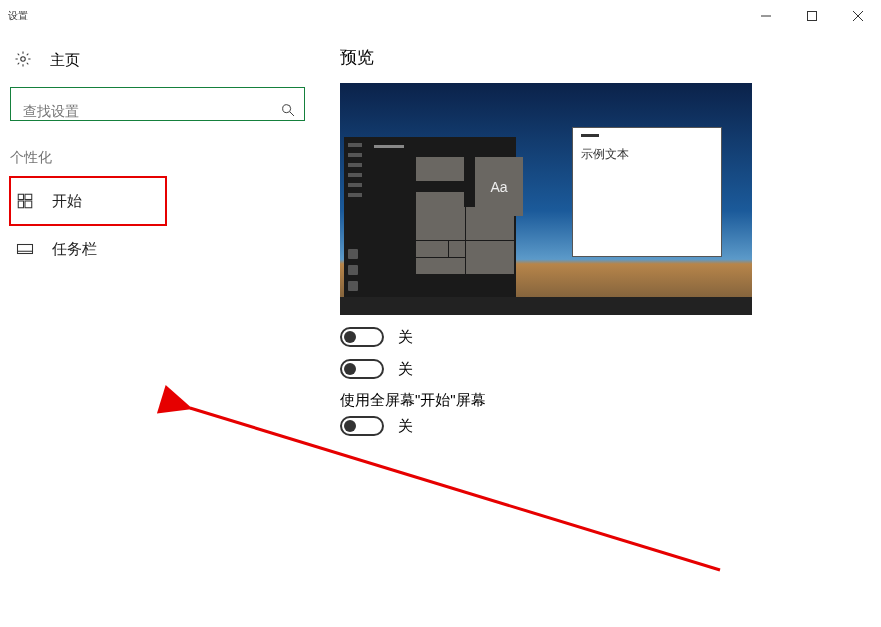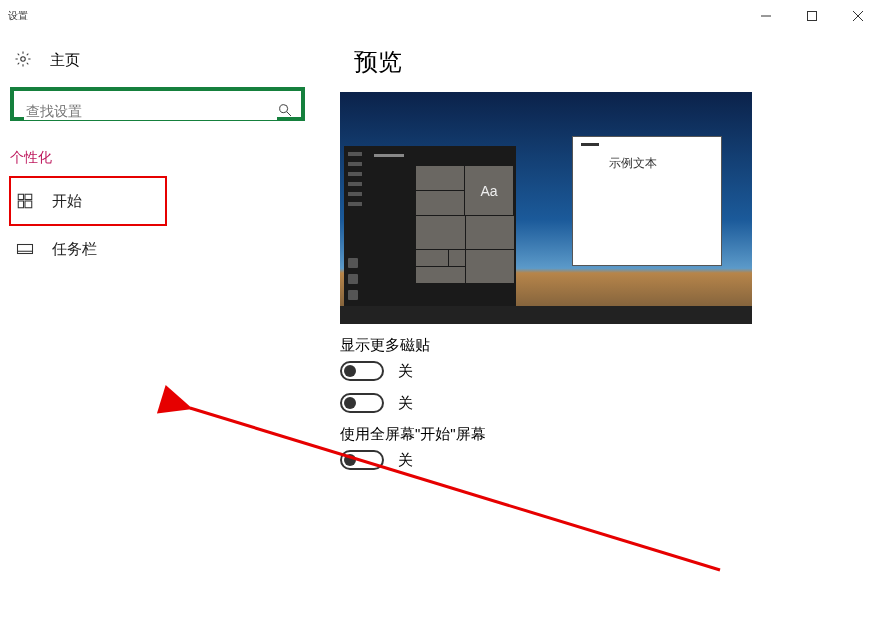--- a/index.html
+++ b/index.html
@@ -36,53 +36,53 @@
   
   .sidebar { width: 320px; padding: 10px 0 0 0; position: relative; }
   .home-row {
     display: flex; align-items: center; gap: 18px;
     padding: 8px 14px;
     font-size: 15px;
   }
   .search-wrap { padding: 8px 10px 14px 10px; }
   .search-box {
     display: flex; align-items: center;
-    border: 4px solid #15803d;
+    border: 1px solid #15803d;
     height: 34px;
     padding: 14px 8px 0 10px;
     width: 295px;
   }
   .search-input {
     border: none; outline: none; flex: 1; font-size: 14px;
     color: #555;
   }
   .search-input::placeholder { color: #777; }
   .section-label {
-    color: #be185d;
+    color: #737373;
     padding: 14px 10px 10px 10px;
     font-size: 14px;
   }
   .nav { padding: 0 10px; }
   .nav-item {
     display: flex; align-items: center; gap: 18px;
     height: 48px;
     padding: 0 6px;
     font-size: 15px;
     color: #222;
     position: relative;
   }
   .nav-item .icon { width: 18px; display:flex; align-items:center; justify-content:center; }
   .nav-item.highlighted {
     outline: 2px solid #e60000;
     outline-offset: -1px;
     width: 156px;
   }
   
   .main { flex: 1; padding: 14px 20px 0 20px; overflow: hidden; }
-  .main-title { font-size: 24px; font-weight: 400; margin: 0 0 14px 14px; }
+  .main-title { font-size: 17px; font-weight: 400; margin: 0 0 14px 0; }
   .preview {
     width: 412px; height: 232px;
     background: linear-gradient(to bottom, #0b224a 0%, #1b5a9a 55%, #5c9ac9 76%, #b7854a 78%, #6b5336 100%);
     position: relative;
     overflow: hidden;
   }
   .taskbar-bottom{
     position:absolute; left:0; right:0; bottom:0; height:18px;
     background:#222;
   }
@@ -94,39 +94,39 @@
   }
   .start-left { position:absolute; left:4px; top:6px; bottom:6px; width:16px; display:flex; flex-direction:column; gap:6px;}
   .sl-block { width:14px; height:4px; background:#555;}
   .sl-sq { width:10px; height:10px; background:#555; border-radius:1px;}
   .start-header { position:absolute; left:30px; top:8px; width:30px; height:3px; background:#888;}
   .tiles {
     position:absolute; left:72px; top:20px;
     width:80px; display:grid;
     grid-template-columns: 48px 48px;
     grid-auto-rows: 24px;
-    gap:1px;
+    gap:11px;
   }
   .tile { background:#6a6762; }
   .tile.big { grid-column: span 1; grid-row: span 2; display:flex; align-items:center; justify-content:center; color:#eee; font-size:14px;}
   .tiles2 {
     position:absolute; left:72px; top:70px; width:96px; display:grid;
     grid-template-columns: 32px 16px 48px;
     grid-auto-rows: 16px; gap:1px;
   }
   .t2 { background:#6a6762; }
   .sample-window {
     position: absolute;
     left: 232px; top: 44px;
     width: 150px; height: 130px;
     background: #fff;
     border: 1px solid #555;
   }
   .sw-bar { position:absolute; top:6px; left:8px; width:18px; height:3px; background:#333;}
-  .sw-text { position:absolute; top:18px; left:8px; font-size:12px; color:#333;margin-left:28px;}
+  .sw-text { position:absolute; top:18px; left:8px; font-size:12px; color:#333;}
   .setting-block { margin-top: 12px; }
   .setting-label { font-size: 15px; margin-bottom: 6px; }
   .toggle-row { display: flex; align-items: center; gap: 14px; }
   .toggle {
     width: 44px; height: 20px;
     border-radius: 10px;
     position: relative;
   }
   .toggle.off { background:#fff; border:2px solid #333; }
   .toggle.off .knob {
@@ -256,21 +256,20 @@
           <div class="t2" style="grid-column:1/3; grid-row:4;"></div>
         </div>
       </div>
       <div class="sample-window">
         <div class="sw-bar"></div>
         <div class="sw-text">示例文本</div>
       </div>
     </div>
 
     <div class="setting-block">
-      <div class="setting-label">显示更多磁贴</div>
       <div class="toggle-row">
         <div class="toggle off">
             <div class="knob"></div>
           </div>
         <span class="toggle-state">关</span>
       </div>
     </div>
 
 
     <div class="setting-block">

